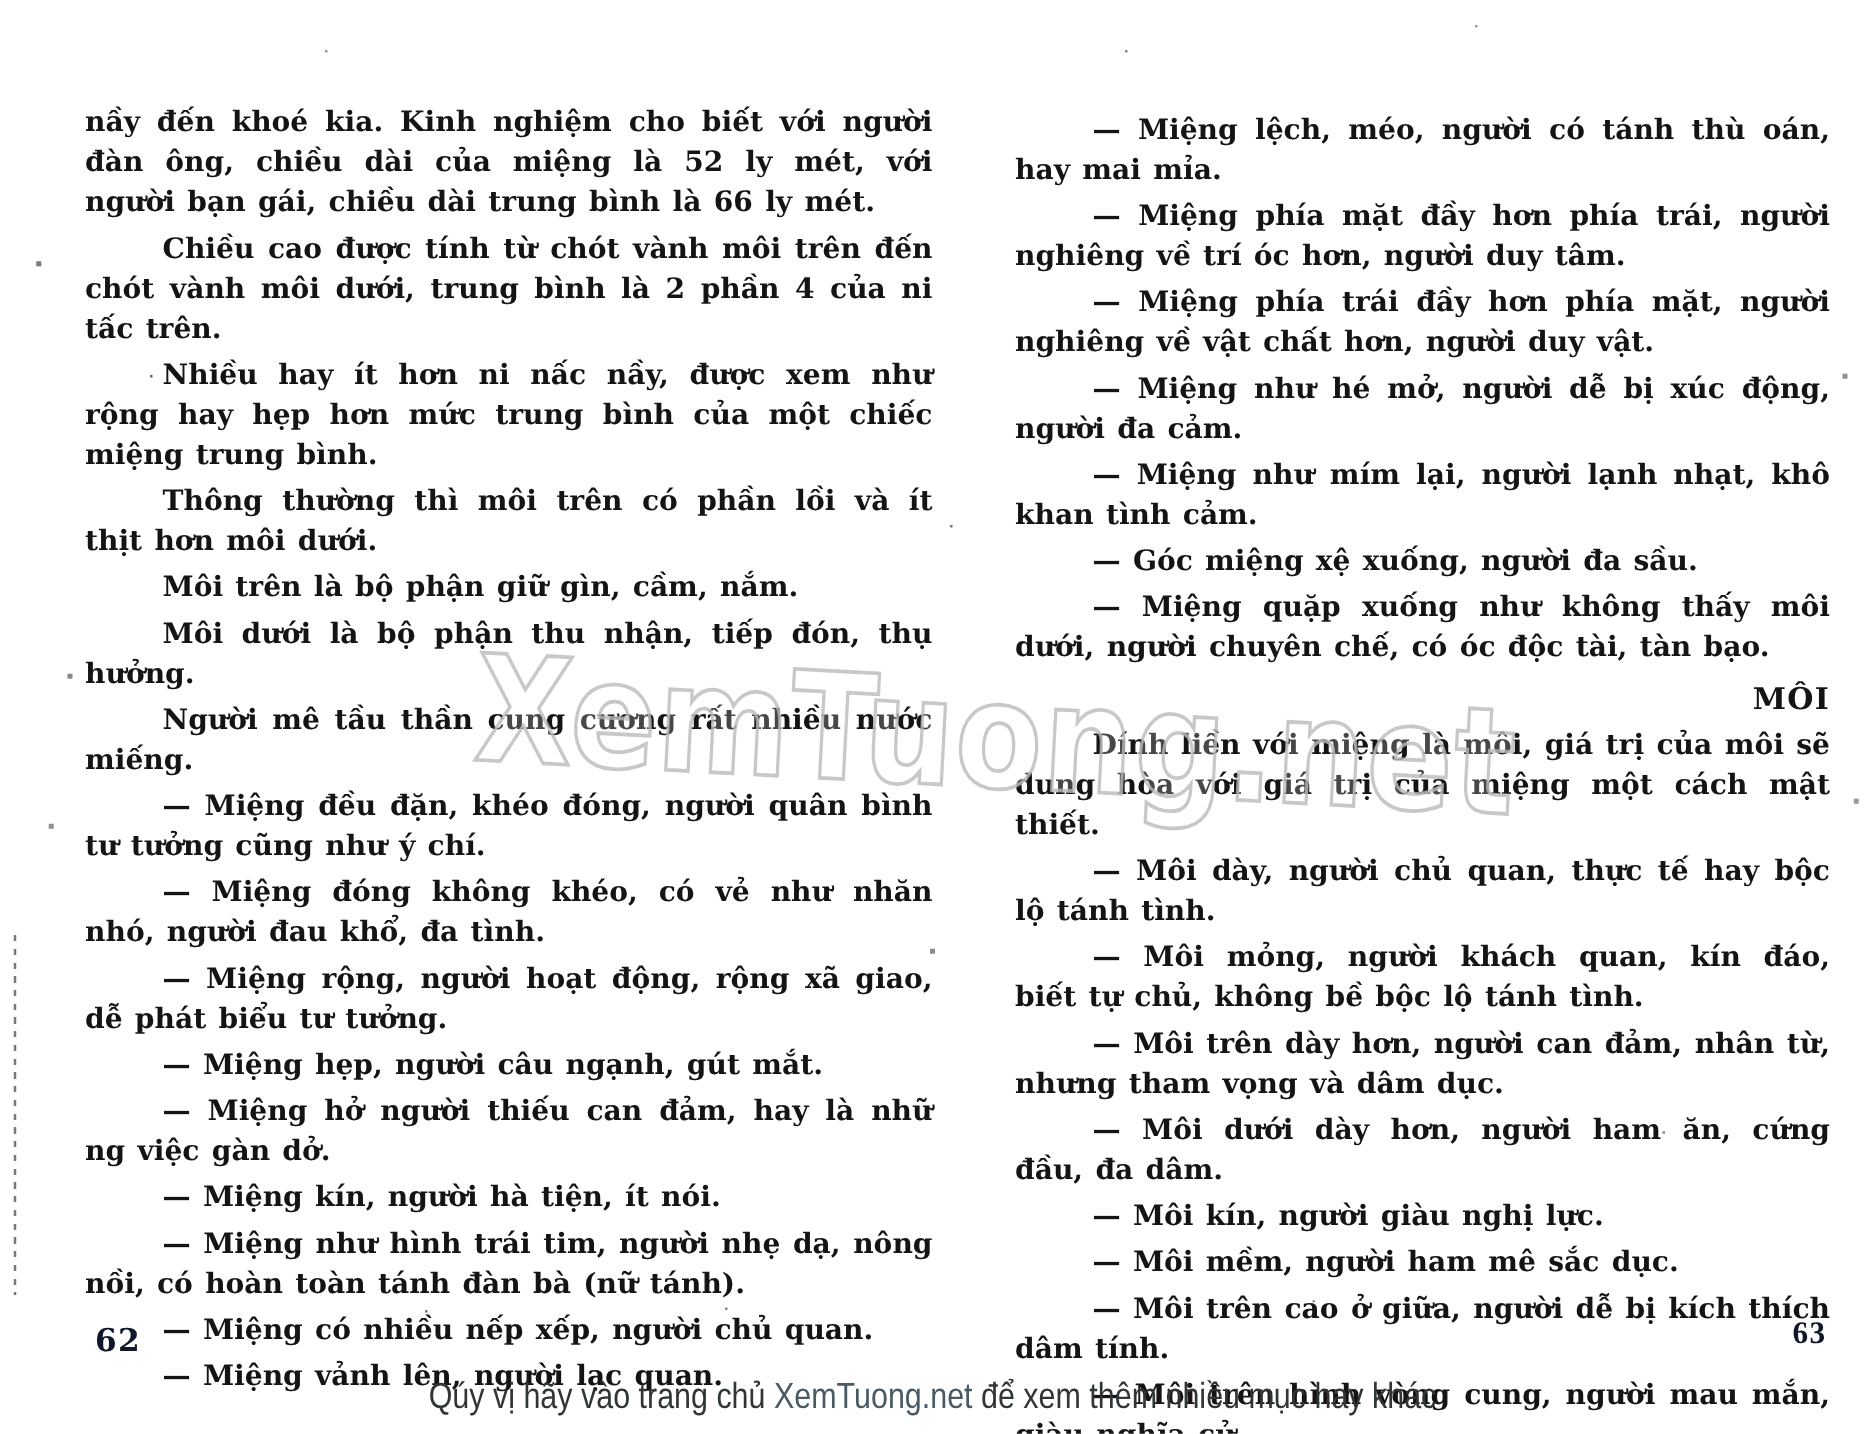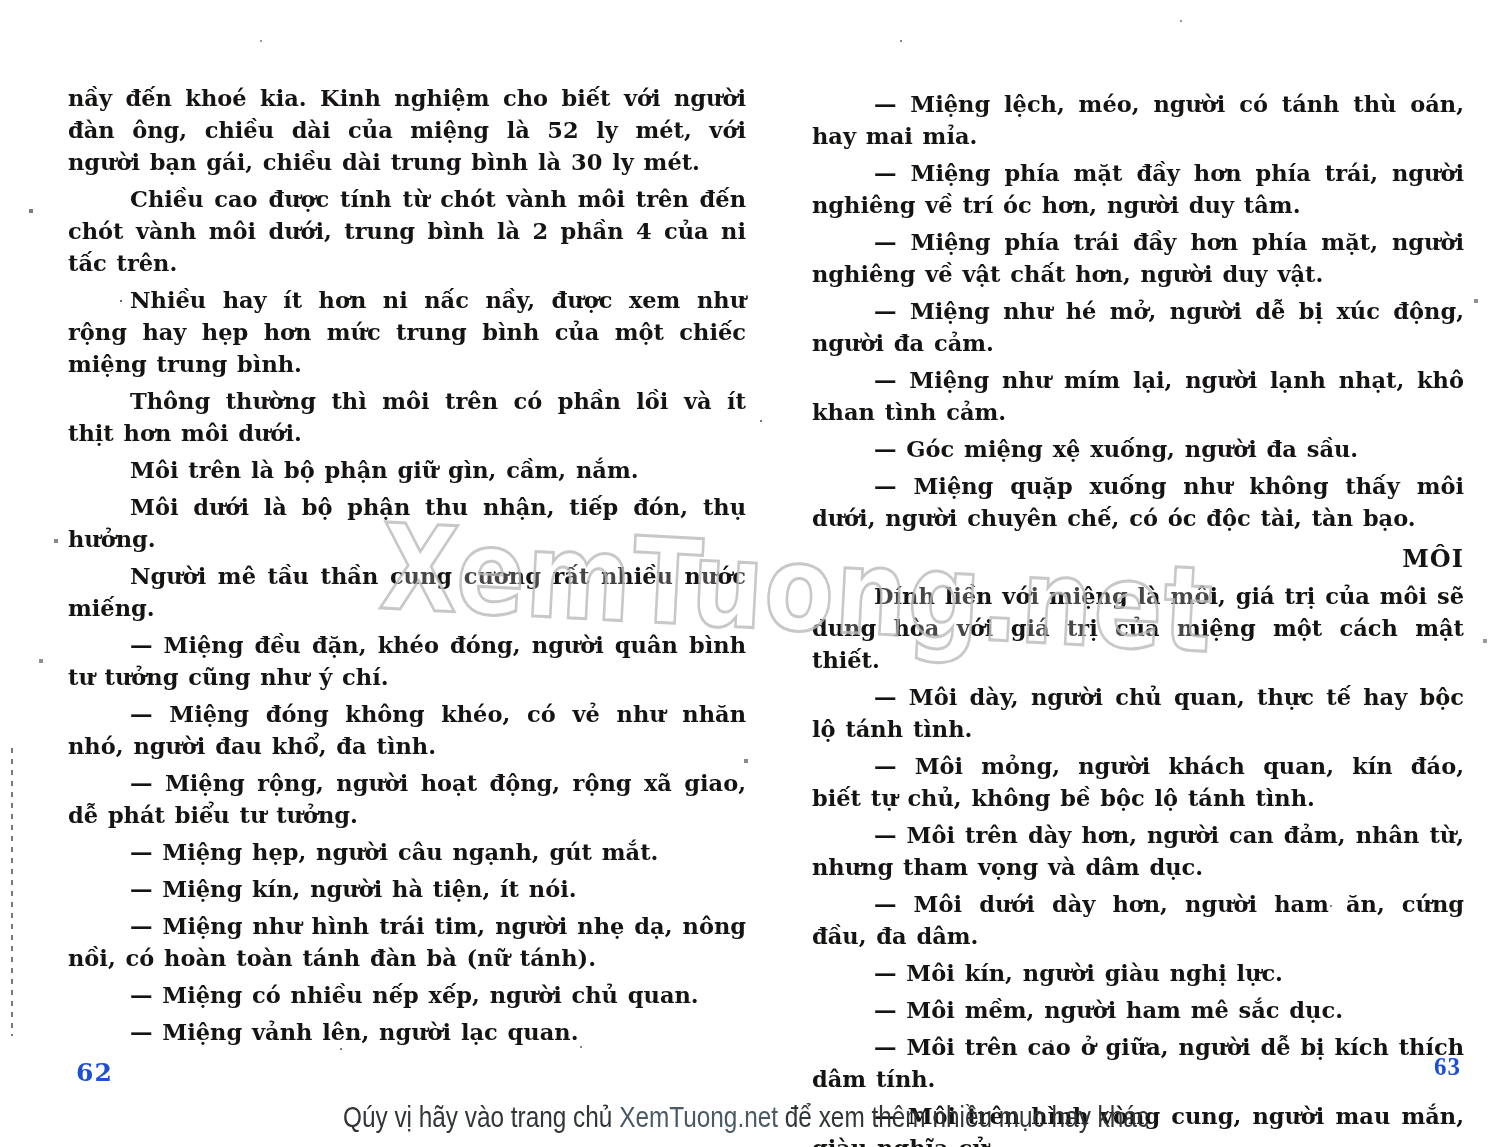--- a/index.html
+++ b/index.html
@@ -34,21 +34,21 @@
     font-weight:bold;font-size:118px;letter-spacing:1px;white-space:nowrap;
     transform:rotate(3deg) scaleX(0.86);transform-origin:left top;
     color:rgba(255,255,255,0.22);
     -webkit-text-stroke:3px rgba(186,186,186,0.8);
     pointer-events:none;
   }
   
   .pagenum{
     position:absolute;z-index:1;
     font-family:"DejaVu Serif", serif;font-weight:bold;
-    font-size:25px;color:#1d4ed8;letter-spacing:1px;
+    font-size:25px;color:#0f172a;letter-spacing:1px;
   }
   .pagenum-left{left:76px;top:1058px;}
   .pagenum-right{left:1434px;top:1053px;font-family:Liberation Serif, serif;}
   
   .footer{
     position:absolute;left:0;width:1492px;top:1101px;z-index:4;
     text-align:center;white-space:nowrap;
     font-family:"Liberation Sans", sans-serif;
     font-size:29px;color:#303538;
     transform:scaleX(0.84);transform-origin:center top;
@@ -67,31 +67,32 @@
       120px 300px 0 0 #666, 745px 760px 0 1px #8a8a8a, 760px 420px 0 0 #777,
       1475px 300px 0 1px #8f8f8f, 1484px 640px 0 1px #999, 340px 1048px 0 0 #777,
       580px 1046px 0 0 #888, 900px 40px 0 0 #888, 1180px 20px 0 0 #999,
       260px 40px 0 0 #999, 1330px 905px 0 0 #888, 1050px 1040px 0 0 #999;
   }
 </style>
 </head>
 <body>
 
 <div class="page-col left-col">
-    <p class="para no-indent">nầy đến khoé kia. Kinh nghiệm cho biết với người đàn ông, chiều dài của miệng là 52 ly mét, với người bạn gái, chiều dài trung bình là 30 ly mét.</p>
+    <p class="para no-indent">nầy đến khoé kia. Kinh nghiệm cho biết với người đàn ông, chiều dài của miệng là 52 ly mét, với người bạn gái, chiều dài trung bình là 66 ly mét.</p>
     <p class="para">Chiều cao được tính từ chót vành môi trên đến chót vành môi dưới, trung bình là 2 phần 4 của ni tấc trên.</p>
     <p class="para">Nhiều hay ít hơn ni nấc nầy, được xem như rộng hay hẹp hơn mức trung bình của một chiếc miệng trung bình.</p>
     <p class="para">Thông thường thì môi trên có phần lồi và ít thịt hơn môi dưới.</p>
     <p class="para">Môi trên là bộ phận giữ gìn, cầm, nắm.</p>
     <p class="para">Môi dưới là bộ phận thu nhận, tiếp đón, thụ hưởng.</p>
     <p class="para">Người mê tầu thần cung cương rất nhiều nước miếng.</p>
     <p class="para">— Miệng đều đặn, khéo đóng, người quân bình tư tưởng cũng như ý chí.</p>
     <p class="para">— Miệng đóng không khéo, có vẻ như nhăn nhó, người đau khổ, đa tình.</p>
     <p class="para">— Miệng rộng, người hoạt động, rộng xã giao, dễ phát biểu tư tưởng.</p>
     <p class="para">— Miệng hẹp, người câu ngạnh, gút mắt.</p>
+    <p class="para">— Miệng hở người thiếu can đảm, hay là nhữ ng việc gàn dở.</p>
     <p class="para">— Miệng kín, người hà tiện, ít nói.</p>
     <p class="para">— Miệng như hình trái tim, người nhẹ dạ, nông nồi, có hoàn toàn tánh đàn bà (nữ tánh).</p>
     <p class="para">— Miệng có nhiều nếp xếp, người chủ quan.</p>
     <p class="para">— Miệng vảnh lên, người lạc quan.</p>
   </div>
 
 <div class="page-col right-col">
     <p class="para">— Miệng lệch, méo, người có tánh thù oán, hay mai mỉa.</p>
     <p class="para">— Miệng phía mặt đầy hơn phía trái, người nghiêng về trí óc hơn, người duy tâm.</p>
     <p class="para">— Miệng phía trái đầy hơn phía mặt, người nghiêng về vật chất hơn, người duy vật.</p>

